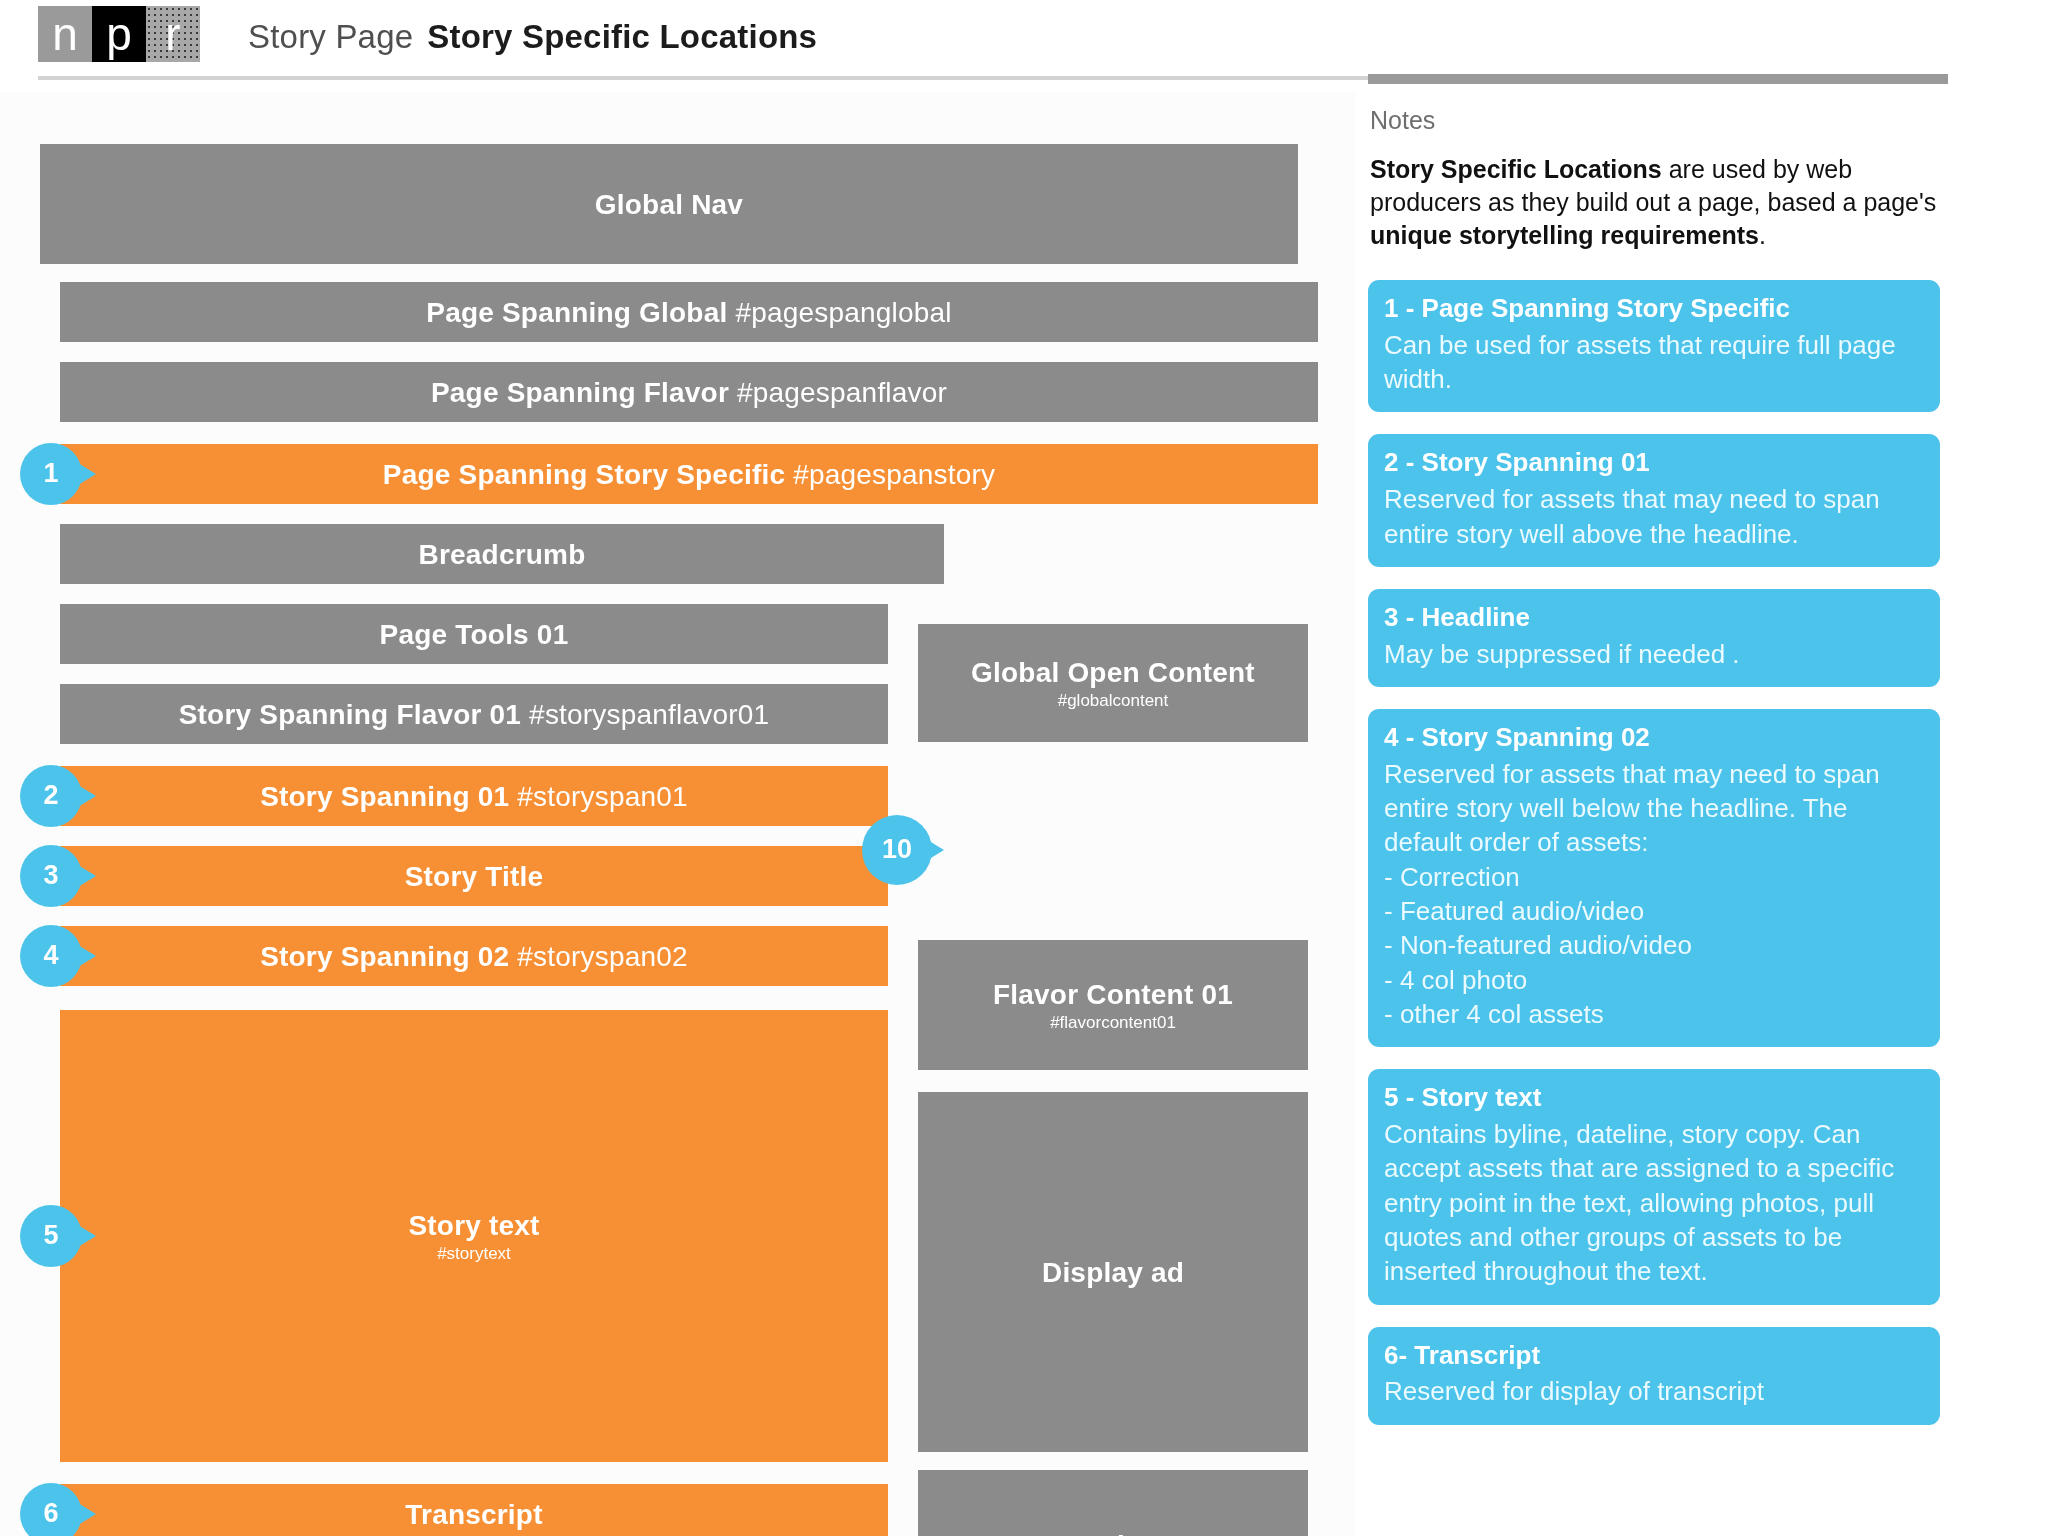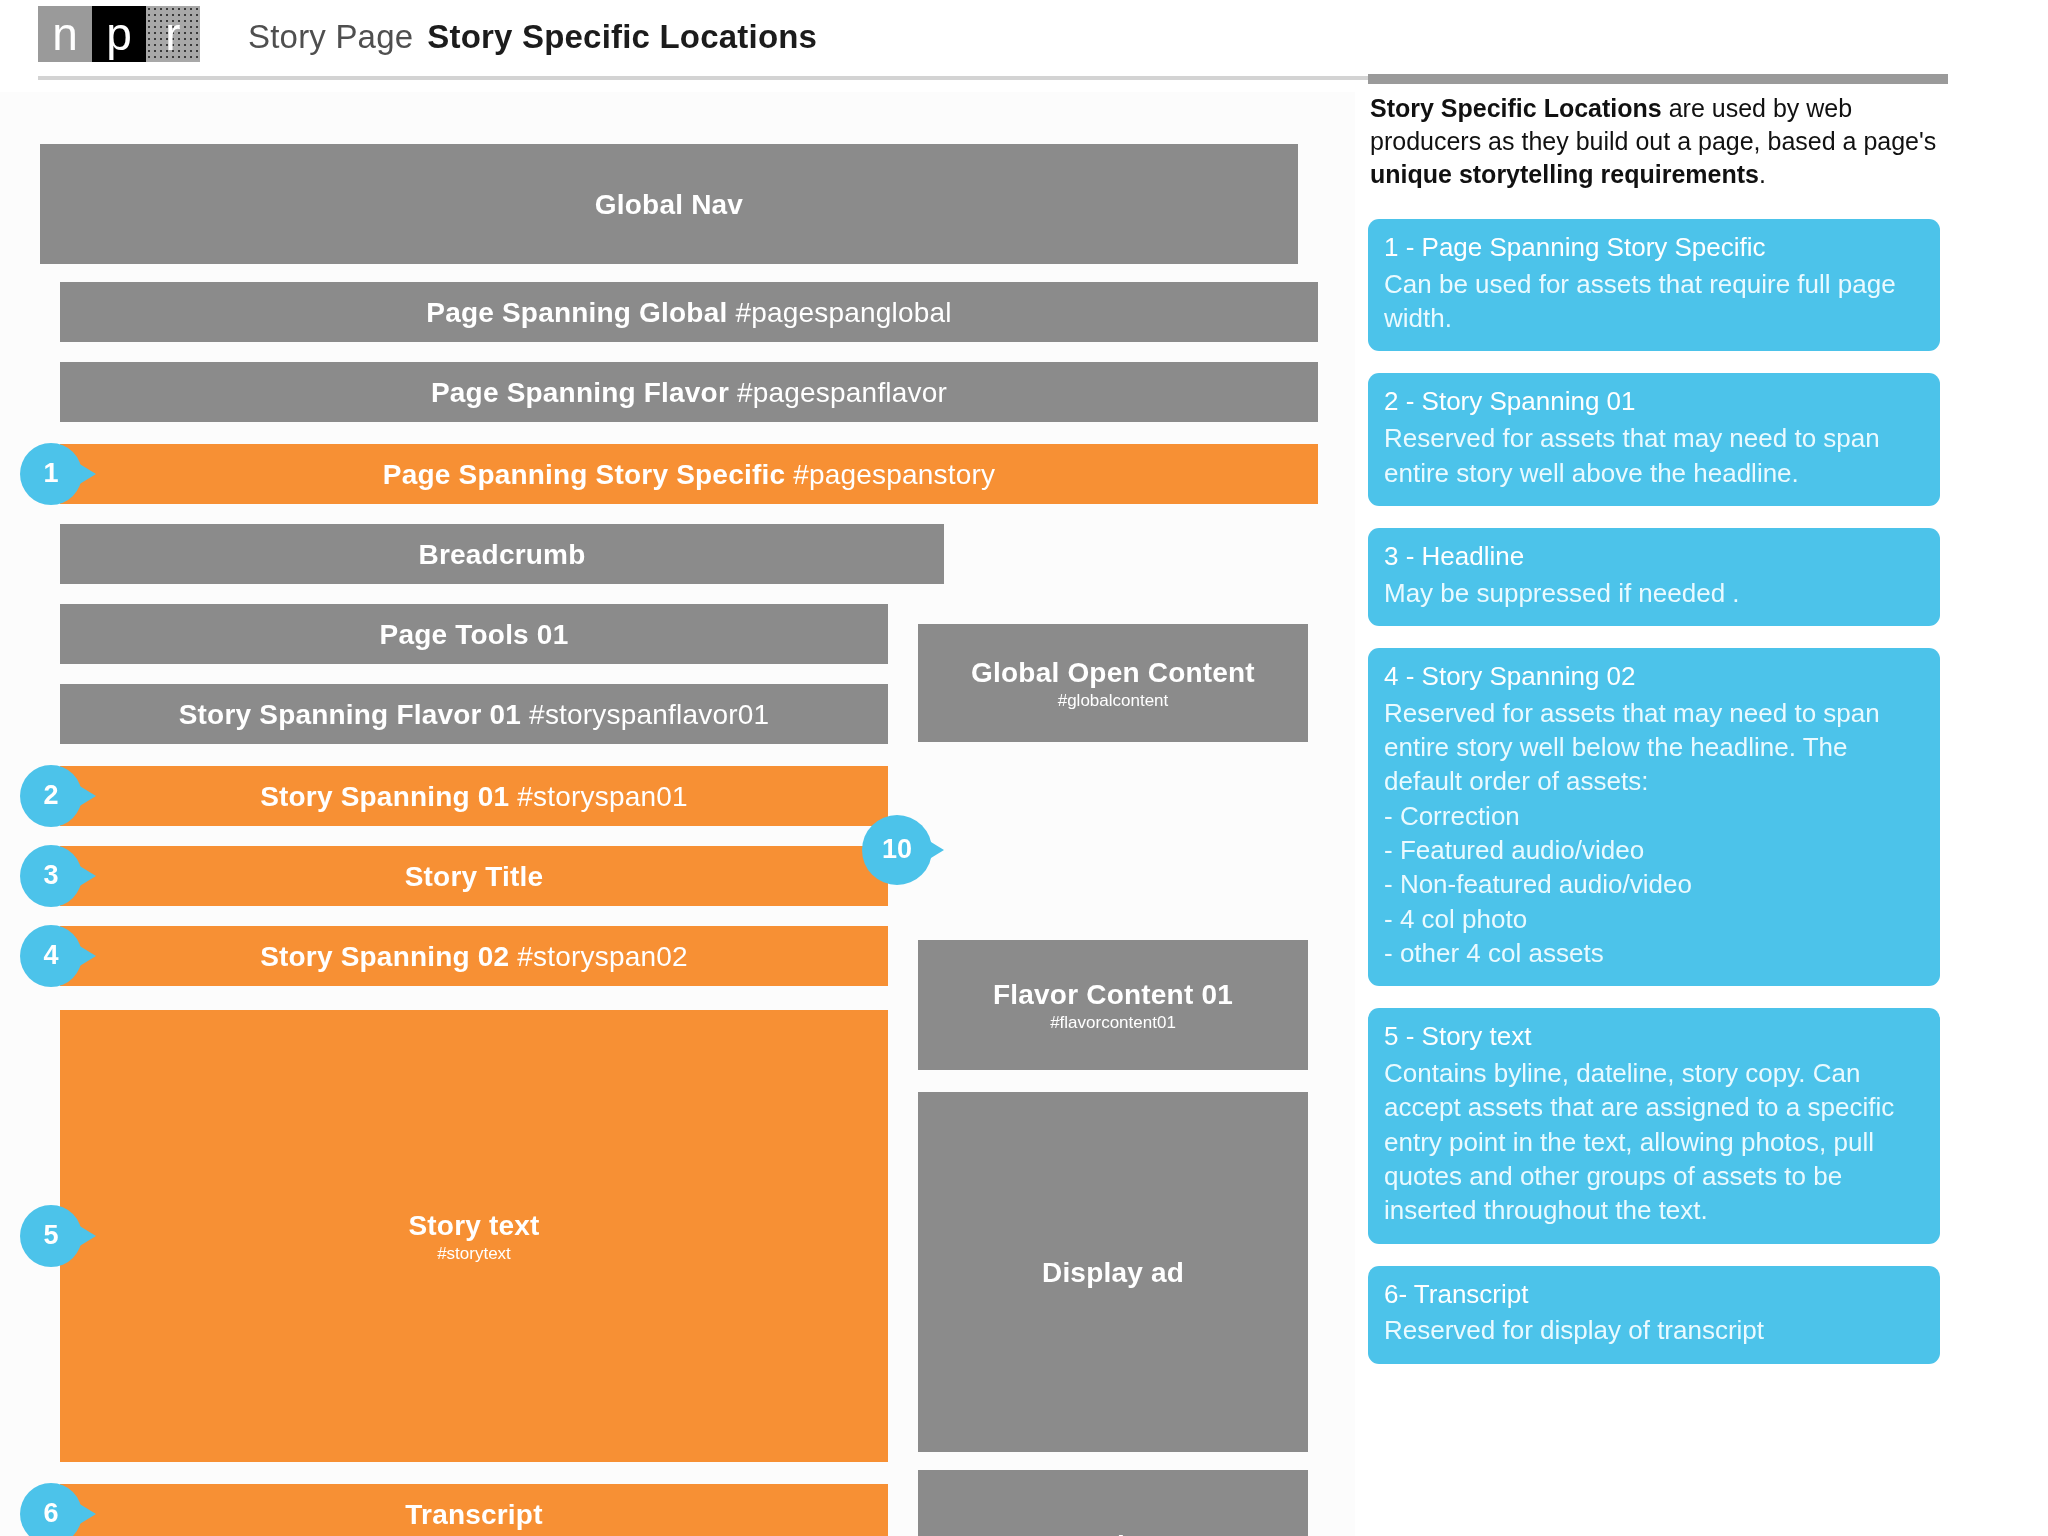--- a/index.html
+++ b/index.html
@@ -111,21 +111,21 @@
   .notes-intro b{font-weight:700;}
 
   .note-card{
     background:#4cc3ea;border-radius:11px;
     padding:12px 16px 16px 16px;
     margin-bottom:22px;
     box-sizing:border-box;
     width:572px;
   }
   .note-title{
-    font-size:26px;font-weight:400;color:#ffffff;line-height:1.3;
+    font-size:26px;font-weight:700;color:#ffffff;line-height:1.3;
     margin-bottom:2px;
   }
   .note-body{
     font-size:26px;font-weight:400;color:#eafaff;line-height:1.32;
     white-space:pre-line;
   }
 </style>
 </head>
 <body>
 
@@ -237,20 +237,21 @@
     </div>
     <div class="blk gray" style="left: 918px; top: 1000px; width: 390px; height: 360px;">
       <div class="l1">Display ad</div>
     </div>
     <div class="blk gray" style="left: 918px; top: 1378px; width: 390px; height: 150px;">
       <div class="l1">News Package Nav</div>
     </div>
   </div>
 
 <div class="notes">
+  <div class="notes-label">Notes</div>
   <div class="notes-intro">
     <b>Story Specific Locations</b><span> are used by web producers as they build out a page, based a page's </span><b>unique storytelling requirements</b><span>.</span>
   </div>
   <div id="note-cards">
       <div class="note-card">
         <div class="note-title">1 - Page Spanning Story Specific</div>
         <div class="note-body">Can be used for assets that require full page width.</div>
       </div>
       <div class="note-card">
         <div class="note-title">2 - Story Spanning 01</div>

